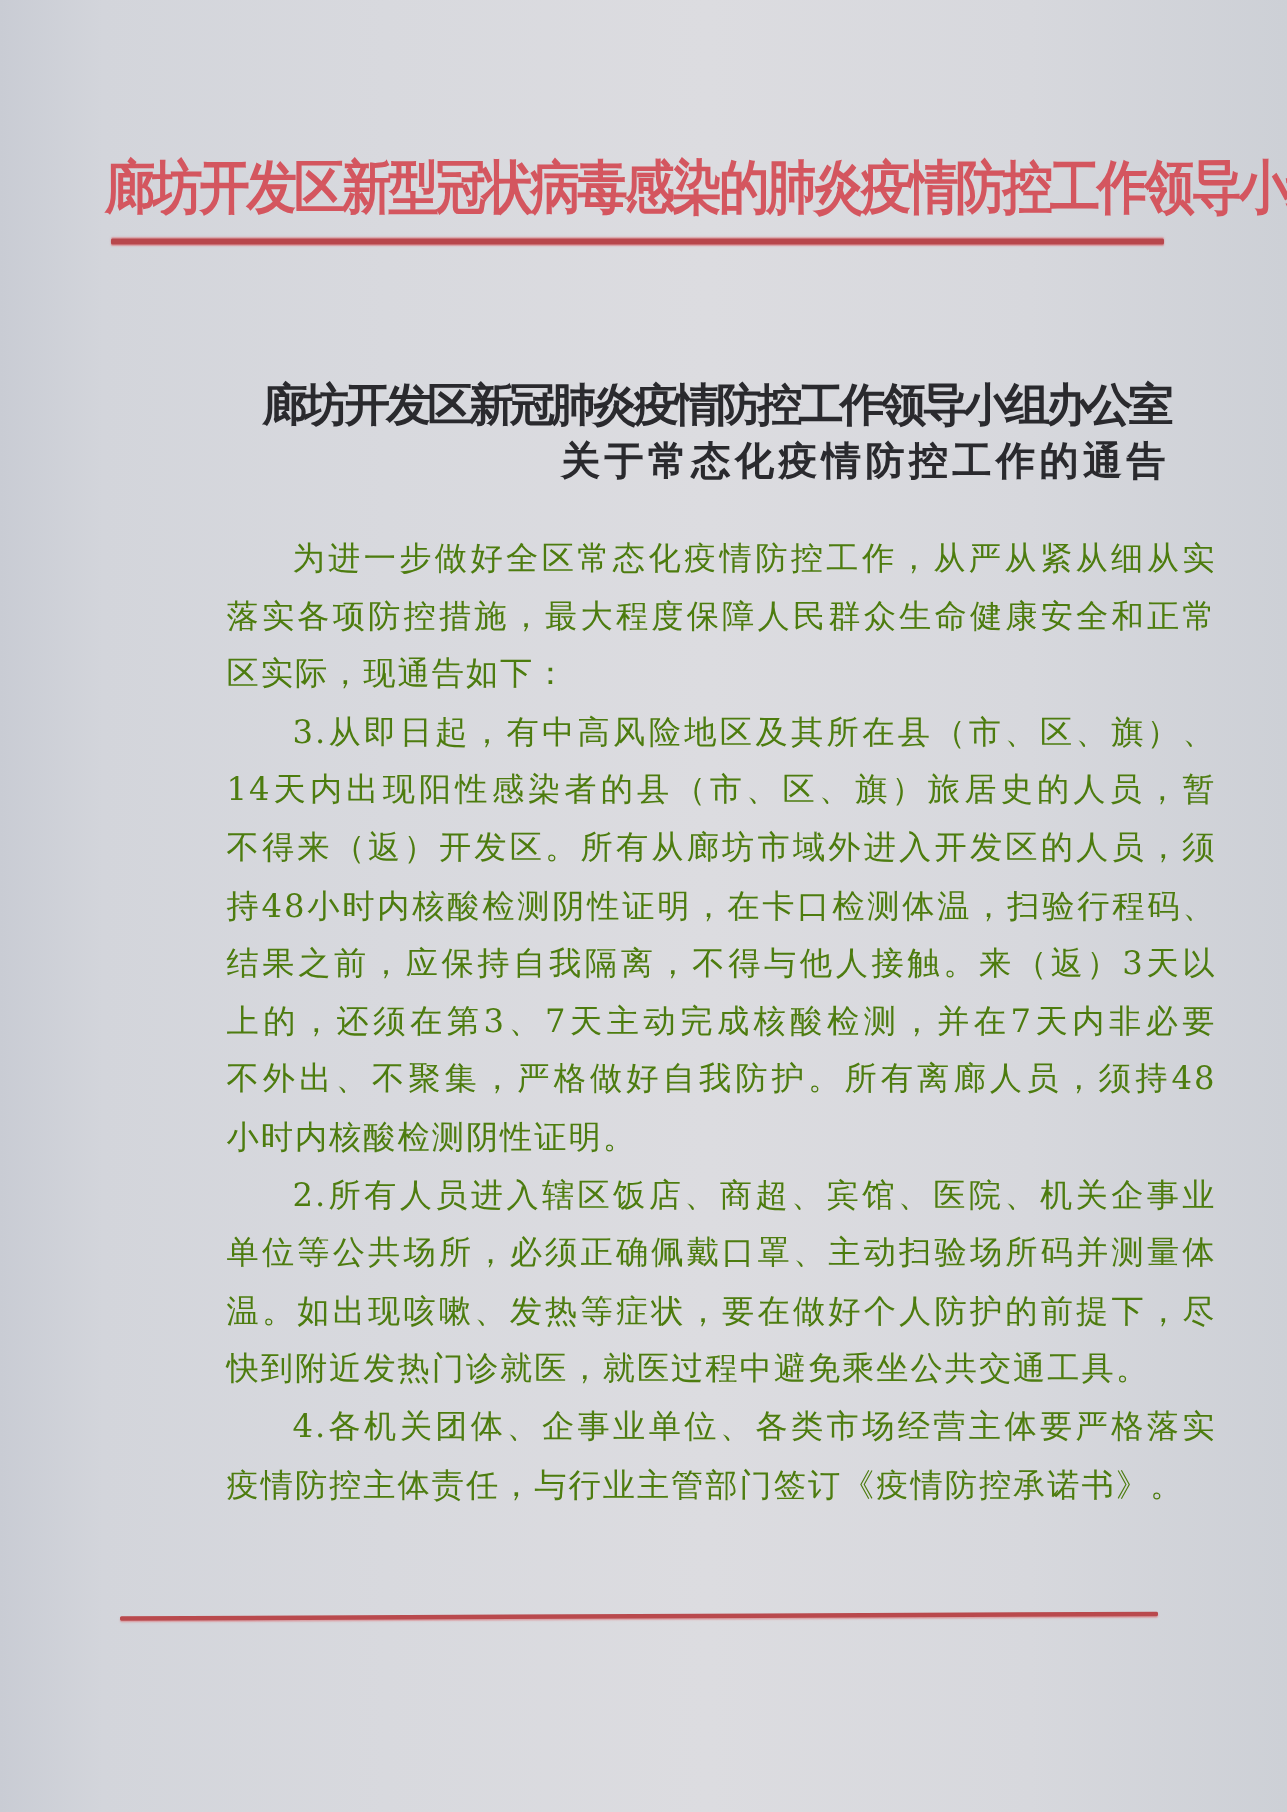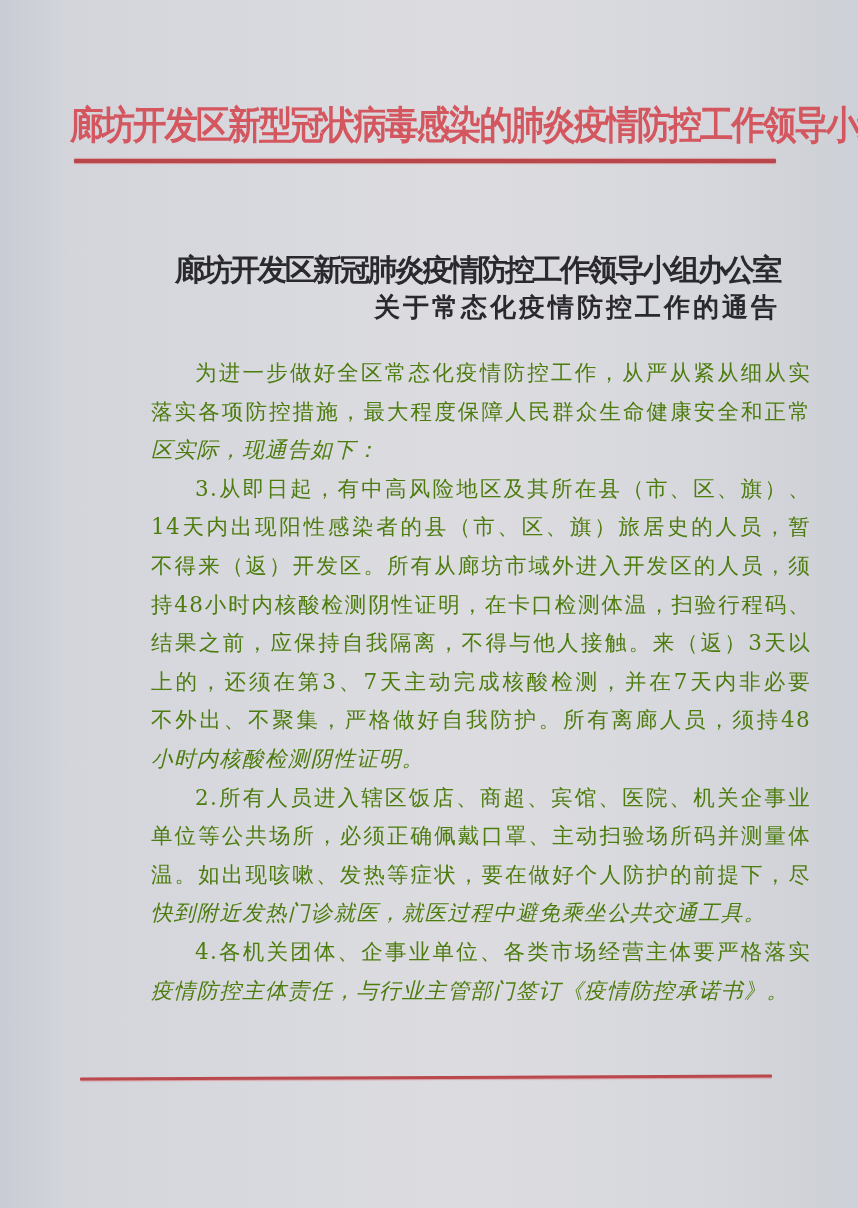--- a/index.html
+++ b/index.html
@@ -91,21 +91,20 @@
       margin-left: 48px;
     }
     .line {
       display: block;
       white-space: nowrap;
       text-align: justify;
       text-align-last: justify;
     }
     .line.last {
       text-align-last: left;
-      font-style: italic;
     }
     .line.indent {
       padding-left: 44px;
     }
   </style>
 </head>
 <body>
 
 <div class="page">
 

